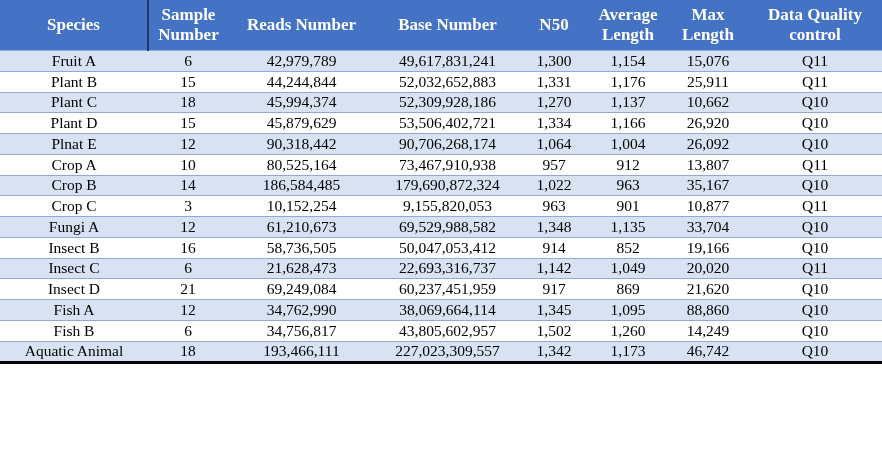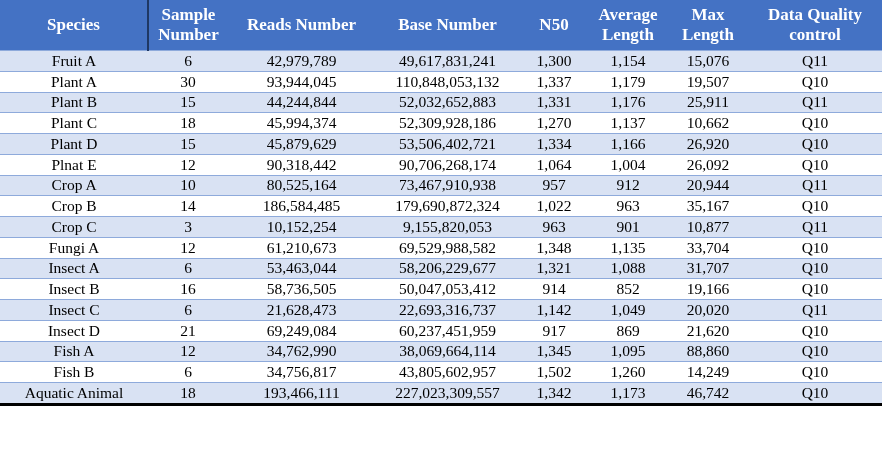--- a/index.html
+++ b/index.html
@@ -81,30 +81,20 @@
         <td>Fruit A</td>
         <td>6</td>
         <td>42,979,789</td>
         <td>49,617,831,241</td>
         <td>1,300</td>
         <td>1,154</td>
         <td>15,076</td>
         <td>Q11</td>
       </tr>
       <tr>
-        <td>Plant A</td>
-        <td>30</td>
-        <td>93,944,045</td>
-        <td>110,848,053,132</td>
-        <td>1,337</td>
-        <td>1,179</td>
-        <td>19,507</td>
-        <td>Q10</td>
-      </tr>
-      <tr>
         <td>Plant B</td>
         <td>15</td>
         <td>44,244,844</td>
         <td>52,032,652,883</td>
         <td>1,331</td>
         <td>1,176</td>
         <td>25,911</td>
         <td>Q11</td>
       </tr>
       <tr>
@@ -137,21 +127,21 @@
         <td>26,092</td>
         <td>Q10</td>
       </tr>
       <tr>
         <td>Crop A</td>
         <td>10</td>
         <td>80,525,164</td>
         <td>73,467,910,938</td>
         <td>957</td>
         <td>912</td>
-        <td>20,944</td>
+        <td>13,807</td>
         <td>Q11</td>
       </tr>
       <tr>
         <td>Crop B</td>
         <td>14</td>
         <td>186,584,485</td>
         <td>179,690,872,324</td>
         <td>1,022</td>
         <td>963</td>
         <td>35,167</td>
@@ -171,30 +161,20 @@
         <td>Fungi A</td>
         <td>12</td>
         <td>61,210,673</td>
         <td>69,529,988,582</td>
         <td>1,348</td>
         <td>1,135</td>
         <td>33,704</td>
         <td>Q10</td>
       </tr>
       <tr>
-        <td>Insect A</td>
-        <td>6</td>
-        <td>53,463,044</td>
-        <td>58,206,229,677</td>
-        <td>1,321</td>
-        <td>1,088</td>
-        <td>31,707</td>
-        <td>Q10</td>
-      </tr>
-      <tr>
         <td>Insect B</td>
         <td>16</td>
         <td>58,736,505</td>
         <td>50,047,053,412</td>
         <td>914</td>
         <td>852</td>
         <td>19,166</td>
         <td>Q10</td>
       </tr>
       <tr>

